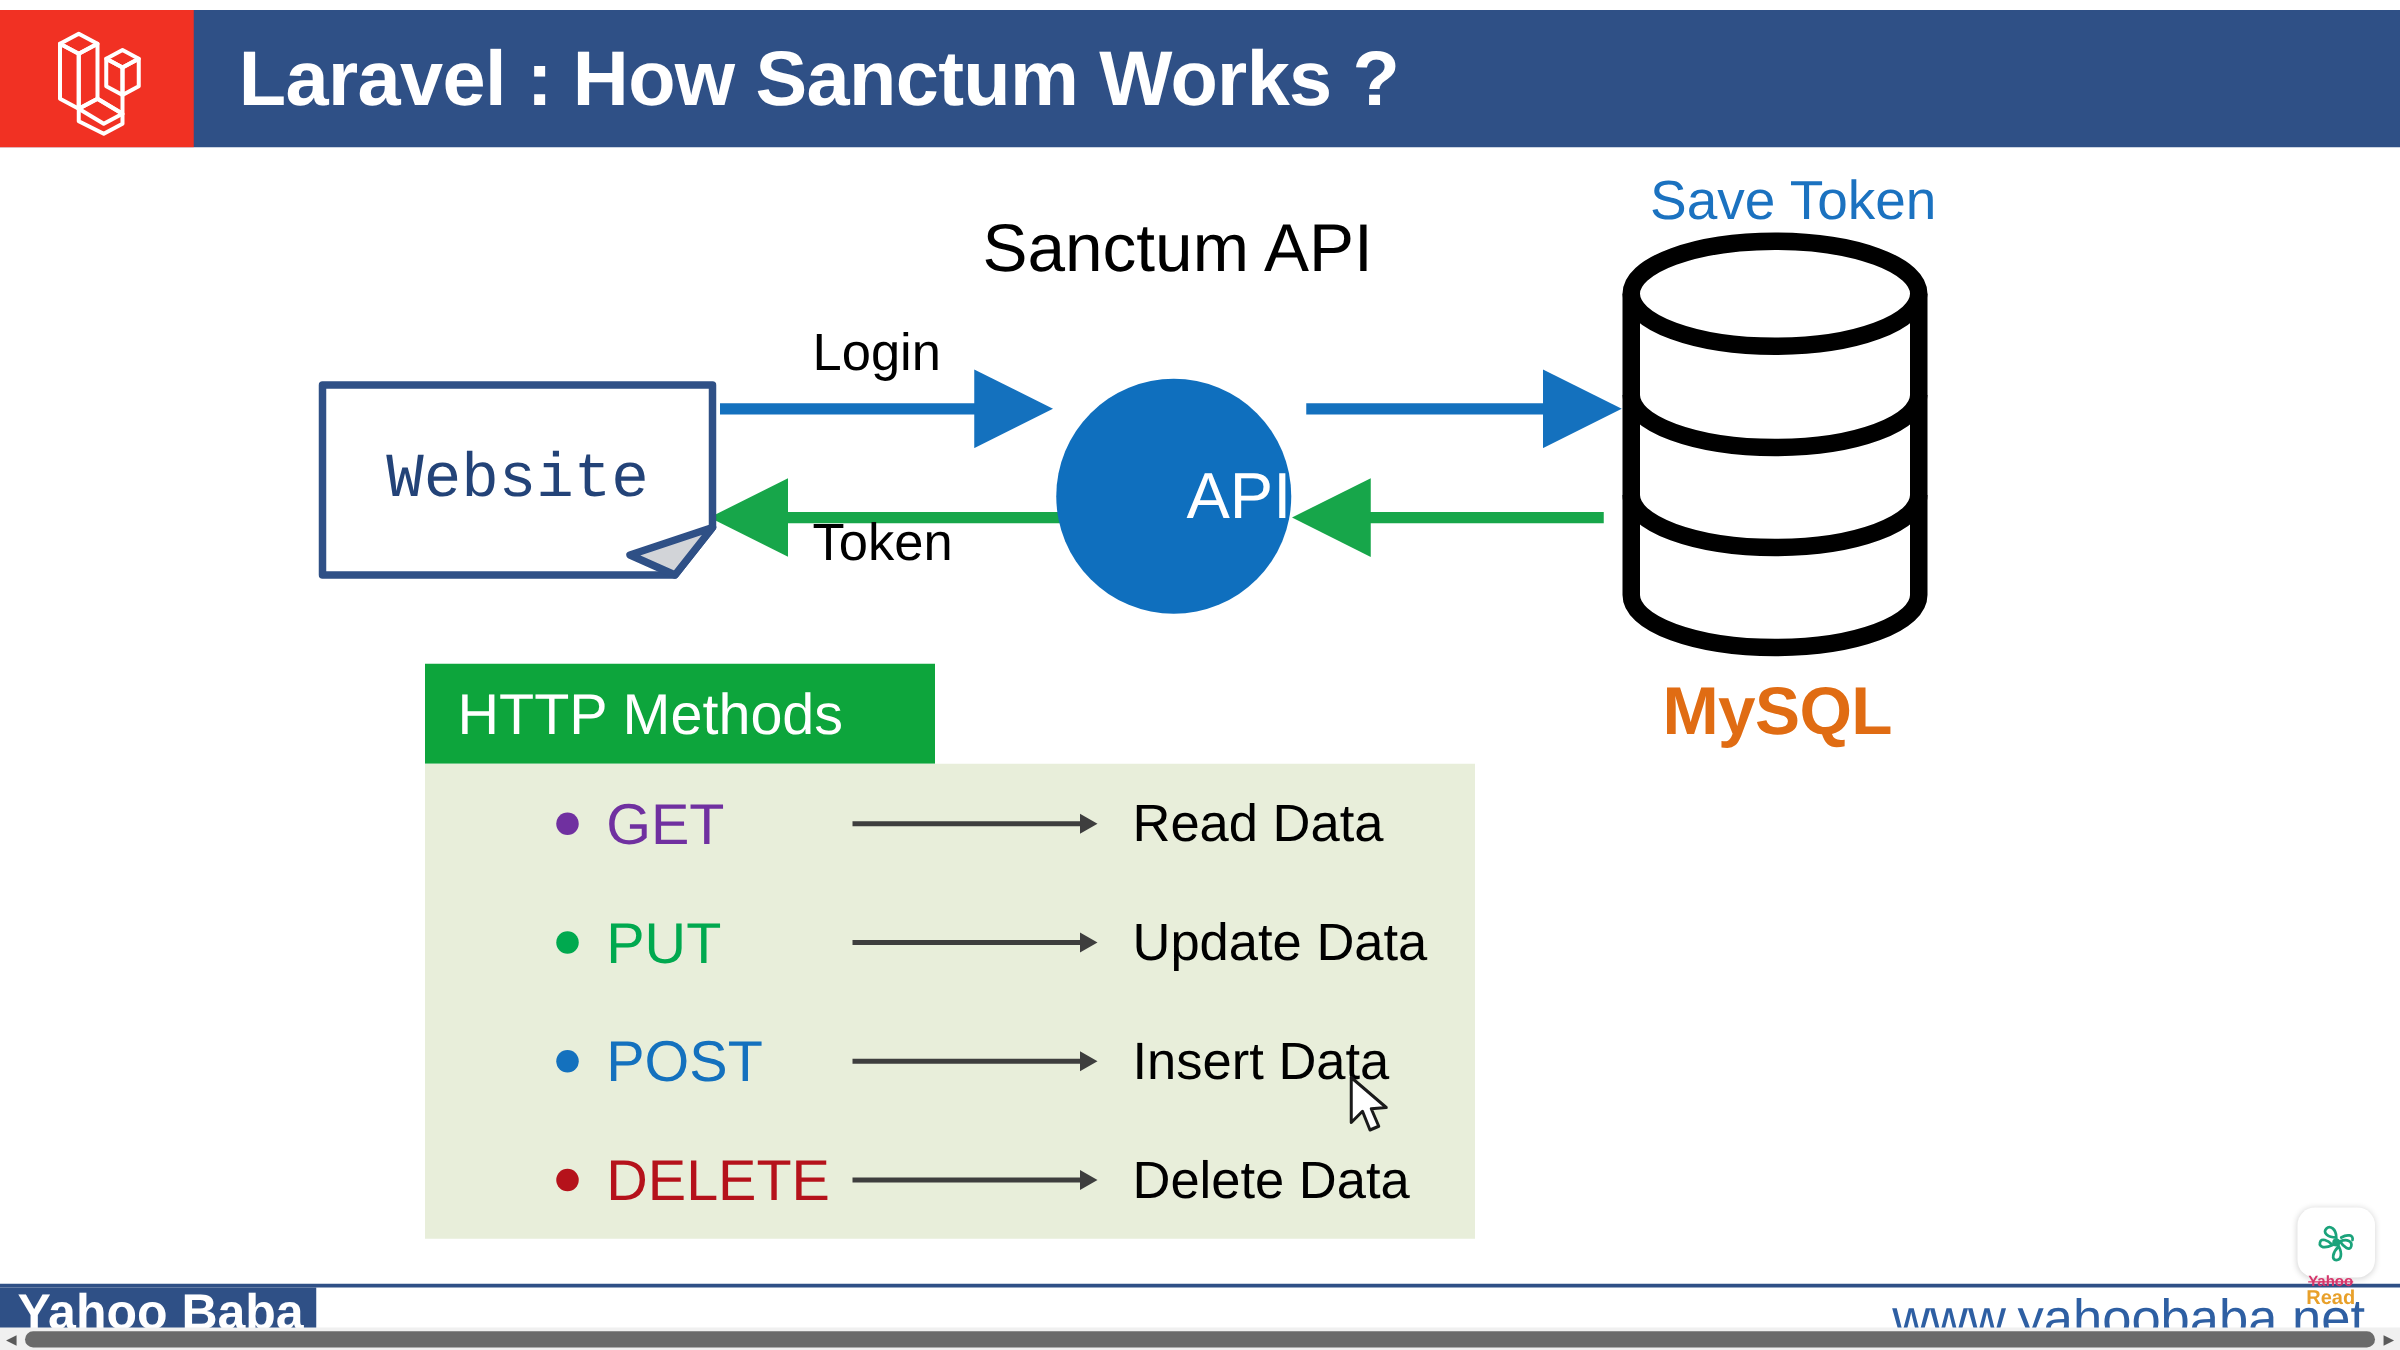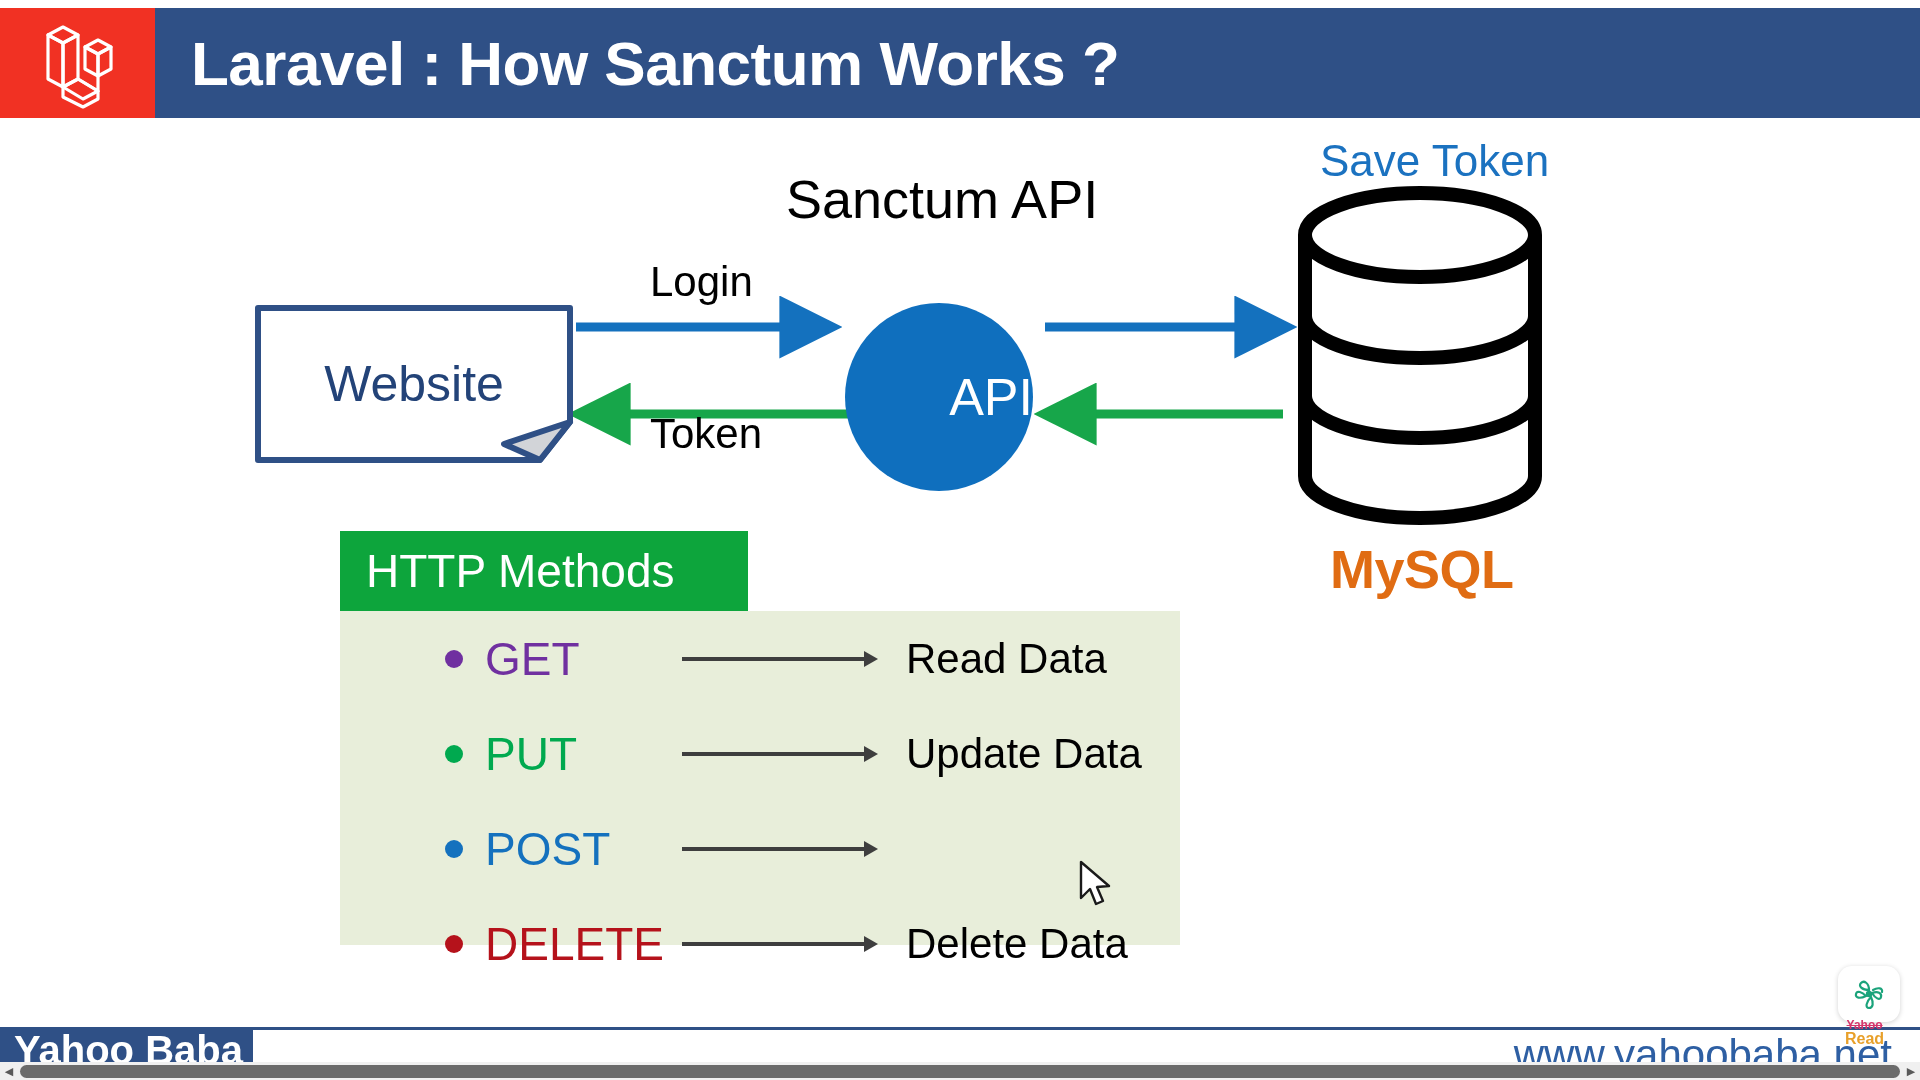--- a/index.html
+++ b/index.html
@@ -73,20 +73,21 @@
     width: 320px; height: 160px;
   }
   #website-box svg { display: block; }
   #website-label {
     left: 254px; top: 186px;
     width: 320px; height: 160px;
     display: flex; align-items: center; justify-content: center;
     font-size: 50px;
     color: #234378;
     pointer-events: none;
+    font-family: Liberation Mono, monospace;
   }
 
   
   #api-circle {
     left: 845px; top: 185px;
     width: 188px; height: 188px;
     border-radius: 50%;
     background: #0F6FBE;
     display: flex; align-items: center; justify-content: flex-end;
   }
@@ -131,21 +132,21 @@
     display: flex; align-items: center;
   }
   #http-header-label {
     color: #FFFFFF;
     font-size: 46px;
     margin-left: 26px;
     white-space: nowrap;
   }
   #http-panel {
     left: 340px; top: 493px;
-    width: 840px; height: 334px;
+    width: 840px; height: 380px;
     background: #E8EEDA;
   }
   .method-row {
     position: absolute;
     left: 0; width: 840px; height: 95px;
     display: flex; align-items: center;
   }
   .method-bullet {
     width: 18px; height: 18px;
     border-radius: 50%;
@@ -355,20 +356,21 @@
 
     <div class="method-row" style="top:190px;">
       <span class="method-bullet" style="background:#1471BE"></span>
       <span class="method-name" style="color:#1471BE">POST</span>
       <span class="method-arrow">
         <svg width="200" height="20" viewBox="0 0 200 20">
           <line x1="2" y1="10" x2="184" y2="10" stroke="#3E3E3E" stroke-width="4"></line>
           <path d="M184,2 L198,10 L184,18 Z" fill="#3E3E3E"></path>
         </svg>
       </span>
+      <span class="method-desc">Insert Data</span>
     </div>
 
     <div class="method-row" style="top:285px;">
       <span class="method-bullet" style="background:#B5121B"></span>
       <span class="method-name" style="color:#B5121B">DELETE</span>
       <span class="method-arrow">
         <svg width="200" height="20" viewBox="0 0 200 20">
           <line x1="2" y1="10" x2="184" y2="10" stroke="#3E3E3E" stroke-width="4"></line>
           <path d="M184,2 L198,10 L184,18 Z" fill="#3E3E3E"></path>
         </svg>

